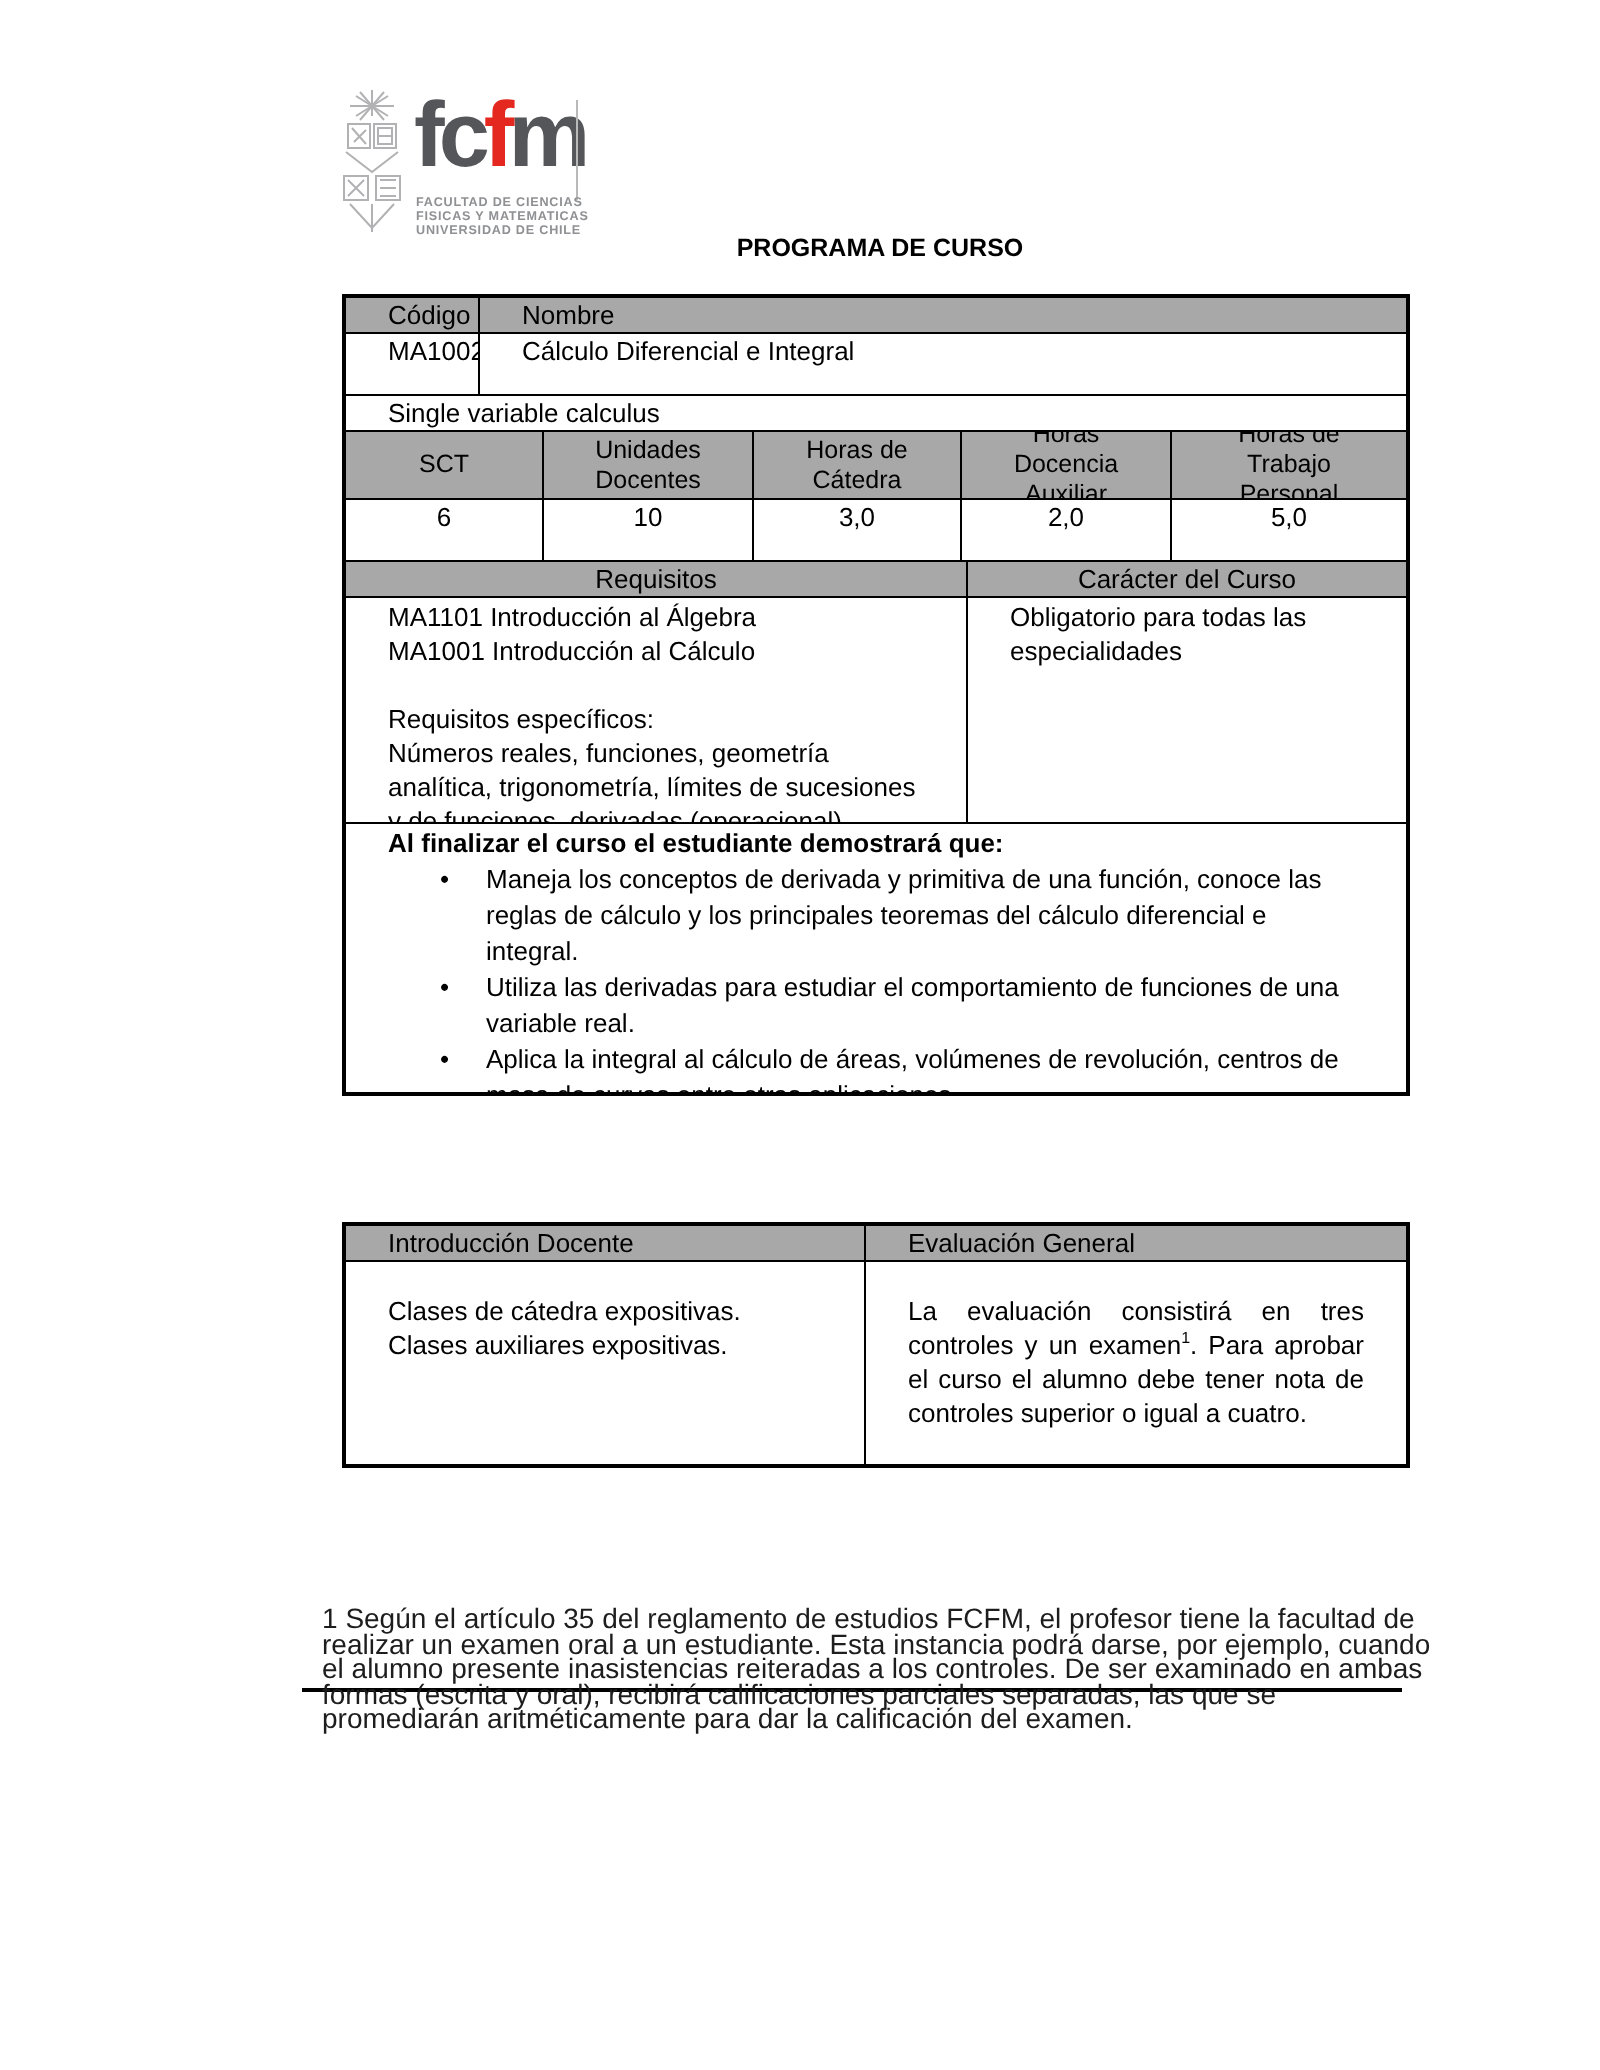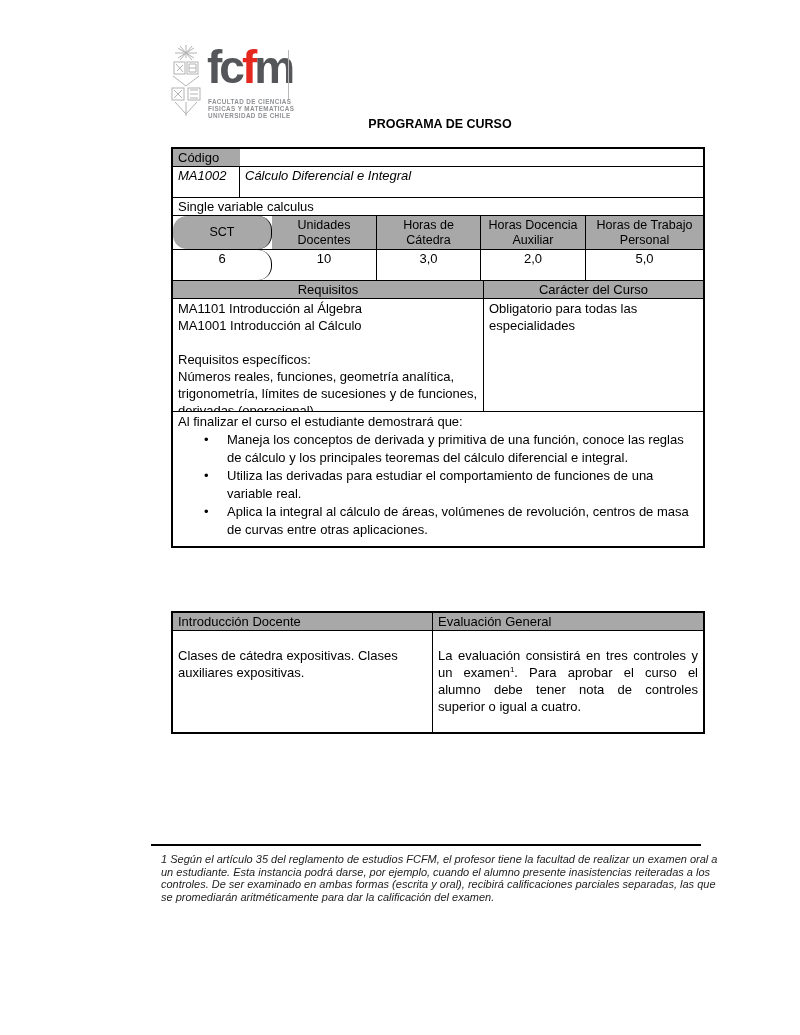--- a/index.html
+++ b/index.html
@@ -14,69 +14,69 @@
   .logo-rule { position:absolute; left:119px; top:8px; width:1px; height:50px; background:#b9b9b9; }
   .logo-caption { position:absolute; left:39px; top:57px; font-size:6.3px; line-height:6.8px; letter-spacing:0.4px; color:#8f9093; font-weight:bold; }
 
   
   .title { position:absolute; left:135px; top:117px; width:534px; text-align:center; font-weight:bold; font-size:12.5px; }
 
   
   .t { position:absolute; left:133px; width:534px; border:2px solid #000; background:#fff; font-size:13px; }
   .row { display:flex; border-bottom:1px solid #000; }
   .row:last-child { border-bottom:none; }
-  .cell { border-right:1px solid #000; padding:1px 5px; overflow:hidden; }
+  .cell { border-right:1px solid #000; padding:1px 21px; overflow:hidden; }
   .cell:last-child { border-right:none; }
   .gray { background:#a8a8a8; }
   .ctr { text-align:center; }
   .vctr { display:flex; flex-direction:column; justify-content:center; }
 
   .t-main { top:147px; }
   .rA { height:18px; }
-  .rB { height:31px;font-style:italic; }
+  .rB { height:31px; }
   .rC { height:18px; }
   .rD { height:18px; }
   .rE { height:34px; }
   .rF { height:31px; }
   .rG { height:18px; }
   .rH { height:113px; }
   .rI { height:18px; }
   .rJ { height:134px; }
 
   .c-cod { width:67px; flex:none; }
   .c-rest { flex:1; }
-  .hc1 { width:99px; flex:none;border-radius:14px; }
+  .hc1 { width:99px; flex:none; }
   .hc2 { width:105px; flex:none; }
   .hc3 { width:104px; flex:none; }
   .hc4 { width:105px; flex:none; }
   .hc5 { flex:1; }
   .hhdr { font-size:12.5px; line-height:15px; text-align:center; }
   .req-l { width:311px; flex:none; }
   .req-r { flex:1; }
   .line { line-height:17px; }
   .spacer { height:17px; }
 
   .bullets { margin-top:0; }
   .bullet-row { display:flex; margin-left:26px; line-height:18px; }
   .bullet-glyph { width:23px; flex:none; }
   .bullet-text { flex:1; }
-  .intro { line-height:18px; }
+  .intro { line-height:18px;font-weight:bold; }
 
   .t-meth { top:611px; }
   .m-hdr { height:18px; }
   .m-body { height:101px; }
   .m-l { width:260px; flex:none; }
   .m-r { flex:1; }
   .pad-top { padding-top:16px; line-height:17px; }
   .just { text-align:justify; }
   sup { font-size:8px; line-height:0; }
 
   
   .fn-rule { position:absolute; left:113px; top:844px; width:550px; height:2px; background:#000; }
-  .footnote { position:absolute; left:123px; top:853px; width:558px; font-size:11px; line-height:12.5px; color:#1d1d1d;font-style:italic; }
+  .footnote { position:absolute; left:123px; top:803px; width:558px; font-size:14px; line-height:12.5px; color:#1d1d1d; }
 </style>
 </head>
 <body>
 
 <div class="page">
 
   <div class="logo">
     <svg class="emblem" width="34" height="74" viewBox="0 0 34 74" fill="none" stroke="#b2b2b4" stroke-width="1">
       <line x1="17" y1="1" x2="17" y2="14"></line>
       <line x1="9" y1="4" x2="25" y2="14"></line>
@@ -103,20 +103,21 @@
       <div>FISICAS Y MATEMATICAS</div>
       <div>UNIVERSIDAD DE CHILE</div>
     </div>
   </div>
 
   <div class="title">PROGRAMA DE CURSO</div>
 
   <div class="t t-main">
     <div class="row rA">
       <div class="cell gray c-cod">Código</div>
+      <div class="cell gray c-rest">Nombre</div>
     </div>
     <div class="row rB">
       <div class="cell c-cod">MA1002</div>
       <div class="cell c-rest">Cálculo Diferencial e Integral</div>
     </div>
     <div class="row rD">
       <div class="cell c-rest">Single variable calculus</div>
     </div>
     <div class="row rE">
       <div class="cell gray hc1 hhdr vctr">SCT</div>

